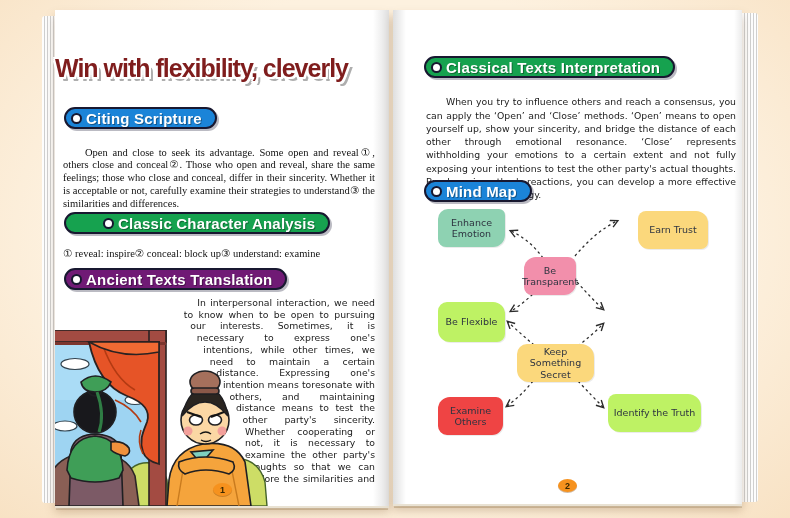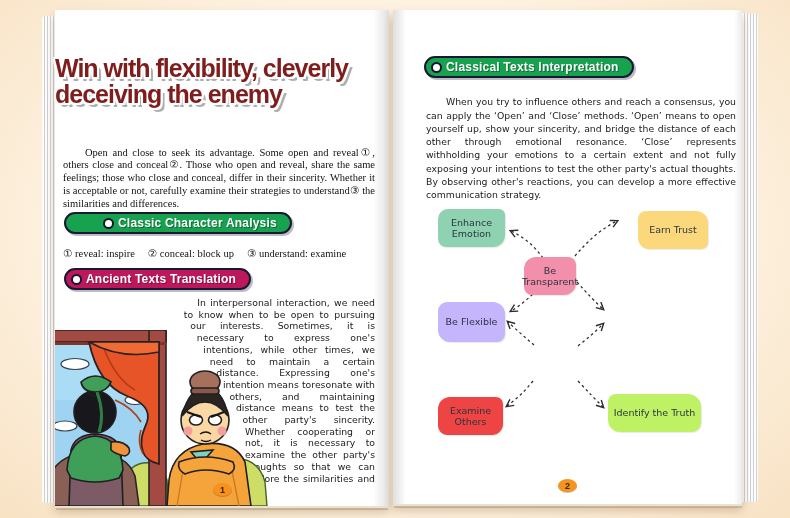--- a/index.html
+++ b/index.html
@@ -33,33 +33,33 @@
     font-size:25px;line-height:26px;font-weight:bold;letter-spacing:-1px;color:#7f1d1d;
     text-shadow:
       -2px -2px 0 #fff, 2px -2px 0 #fff, -2px 2px 0 #fff, 2px 2px 0 #fff,
       0 -2px 0 #fff, 0 2px 0 #fff, -2px 0 0 #fff, 2px 0 0 #fff,
       4px 4px 0 rgba(130,130,130,.65);}
   .title span{display:block;}
 
   
   .pill{position:absolute;display:inline-flex;align-items:center;gap:6px;height:22px;
     padding:0 13px 0 7px;border-radius:13px;border:2px solid #181830;
-    box-shadow:2px 2px 0 rgba(30,30,55,.30);color:#fff;font-weight:bold;font-size:12px;
+    box-shadow:2px 2px 0 rgba(30,30,55,.30);color:#fff;font-weight:bold;font-size:15px;
     letter-spacing:.2px;white-space:nowrap;text-shadow:1px 1px 0 rgba(0,0,0,.35);box-sizing:border-box;}
   .pill-dot{width:7px;height:7px;border-radius:50%;background:#fff;box-shadow:0 0 0 2px #181830;flex:0 0 auto;}
   .pill-blue{background:#1b84d8;}
   .pill-green{background:#16a24f;}
-  .pill-orange{background:#be185d;}
+  .pill-orange{background:#701a75;}
 
   
   .serif-par{position:absolute;left:8px;top:126px;width:312px;
     font-family:"Liberation Serif", serif;font-size:10.5px;line-height:12.8px;
     text-align:justify;text-indent:22px;color:#111;}
   .analysis-line{position:absolute;left:8px;top:237px;width:320px;
-    font-family:"Liberation Serif", serif;font-size:10.5px;color:#111;display:flex;gap:13px;}
+    font-family:"Liberation Serif", serif;font-size:10.5px;color:#111;display:flex;}
   .hand-par{position:absolute;left:8px;top:287px;width:312px;
     font-family:"DejaVu Sans", sans-serif;font-size:9.3px;line-height:11.7px;
     text-align:justify;text-indent:20px;color:#1b1b1b;}
   .illu-float{float:left;width:182px;height:172px;margin-top:24px;
     shape-outside:polygon(0 0, 102px 0, 180px 140px, 180px 172px, 0 172px);shape-margin:5px;}
   .interp-par{position:absolute;left:33px;top:76px;width:310px;
     font-family:"DejaVu Sans", sans-serif;font-size:9.3px;line-height:13.3px;
     text-align:justify;text-indent:20px;color:#1b1b1b;}
 
   
@@ -73,44 +73,47 @@
   .illustration{position:absolute;left:0;top:320px;width:256px;height:176px;}
 
   
   .mindmap{position:absolute;left:0;top:0;width:349px;height:494px;}
   .mm-node{position:absolute;display:flex;align-items:center;justify-content:center;text-align:center;
     font-family:"DejaVu Sans", sans-serif;font-size:9.5px;line-height:11.5px;color:#2e3440;
     padding:19px 4px;box-sizing:border-box;box-shadow:1px 1px 0 rgba(0,0,0,.08);}
   .mm-enhance  {left:45px; top:199px;width:67px;height:32px;background:#8ed2b2;border-radius:10px 6px 12px 8px;}
   .mm-earn     {left:229px;top:201px;width:70px;height:23px;background:#fbd87c;border-radius:8px 12px 7px 11px;margin-left:16px;}
   .mm-transp   {left:131px;top:247px;width:52px;height:25px;background:#f28fab;border-radius:12px 8px 12px 8px;}
-  .mm-flex     {left:45px; top:292px;width:67px;height:40px;background:#c4b5fd;border-radius:9px 12px 8px 12px;}
+  .mm-flex     {left:45px; top:292px;width:67px;height:40px;background:#bef264;border-radius:9px 12px 8px 12px;}
   .mm-strategy {left:215px;top:289px;width:93px;height:37px;background:#82ccae;border-radius:12px 8px 13px 8px;}
   .mm-secret   {left:124px;top:334px;width:77px;height:37px;background:#fbd87c;border-radius:10px 13px 9px 12px;}
   .mm-examine  {left:45px; top:387px;width:65px;height:33px;background:#ef4444;border-radius:12px 7px 11px 9px;}
   .mm-identify {left:215px;top:384px;width:93px;height:38px;background:#bef264;border-radius:8px 13px 9px 12px;}
   .mm-arrows{position:absolute;left:0;top:0;width:349px;height:494px;}
 </style>
 </head>
 <body>
 
 <div class="stage">
 
   <div class="stack stack-left"></div>
   <div class="stack stack-right"></div>
   <div class="stack-bottom sb-left"></div>
   <div class="stack-bottom sb-right"></div>
 
   <div class="page page-left">
 
     <h1 class="title">
       <span>Win with flexibility, cleverly</span>
-      <span>deceiving the enemy</span>
     </h1>
 
+    <div class="pill pill-blue" style="left:9px;top:97px;">
+      <span class="pill-dot"></span>
+      <span>Citing Scripture</span>
+    </div>
 
     <p class="serif-par">Open and close to seek its advantage. Some open and reveal①, others close and conceal②. Those who open and reveal, share the same feelings; those who close and conceal, differ in their sincerity. Whether it is acceptable or not, carefully examine their strategies to understand③ the similarities and differences.</p>
 
     <div class="pill pill-green" style="left:9px;top:202px;padding-left:39px;">
       <span class="pill-dot"></span>
       <span>Classic Character Analysis</span>
     </div>
 
     <div class="analysis-line">
       <span>① reveal: inspire</span>
@@ -196,20 +199,24 @@
 
   <div class="page page-right">
 
     <div class="pill pill-green" style="left:31px;top:46px;">
       <span class="pill-dot"></span>
       <span>Classical Texts Interpretation</span>
     </div>
 
     <p class="interp-par">When you try to influence others and reach a consensus, you can apply the ‘Open’ and ‘Close’ methods. ‘Open’ means to open yourself up, show your sincerity, and bridge the distance of each other through emotional resonance. ‘Close’ represents withholding your emotions to a certain extent and not fully exposing your intentions to test the other party's actual thoughts. By observing other's reactions, you can develop a more effective communication strategy.</p>
 
+    <div class="pill pill-blue" style="left:31px;top:170px;">
+      <span class="pill-dot"></span>
+      <span>Mind Map</span>
+    </div>
 
     <div class="mindmap">
       <svg class="mm-arrows" viewBox="0 0 349 494">
         <defs>
           <marker id="arrowV" markerWidth="9" markerHeight="9" refX="6" refY="3.5" orient="auto">
             <path d="M1,0.5 L6.8,3.5 L1,6.5" fill="none" stroke="#2b2b2b" stroke-width="1.1"></path>
           </marker>
         </defs>
         <g fill="none" stroke="#2b2b2b" stroke-width="1.25" stroke-dasharray="2.6 3" marker-end="url(#arrowV)">
           <path d="M150,248 Q137,230 118,221"></path>
@@ -220,20 +227,21 @@
           <path d="M185,336 Q199,325 210,314"></path>
           <path d="M140,371 Q128,386 114,396"></path>
           <path d="M185,371 Q199,386 210,397"></path>
         </g>
       </svg>
 
       <div class="mm-node mm-enhance">Enhance Emotion</div>
       <div class="mm-node mm-earn">Earn Trust</div>
       <div class="mm-node mm-transp">Be Transparent</div>
       <div class="mm-node mm-flex">Be Flexible</div>
+      <div class="mm-node mm-secret">Keep Something Secret</div>
       <div class="mm-node mm-examine">Examine Others</div>
       <div class="mm-node mm-identify">Identify the Truth</div>
     </div>
 
     <div class="page-badge badge-2">
       <span>2</span>
     </div>
   </div>
 </div>
 

